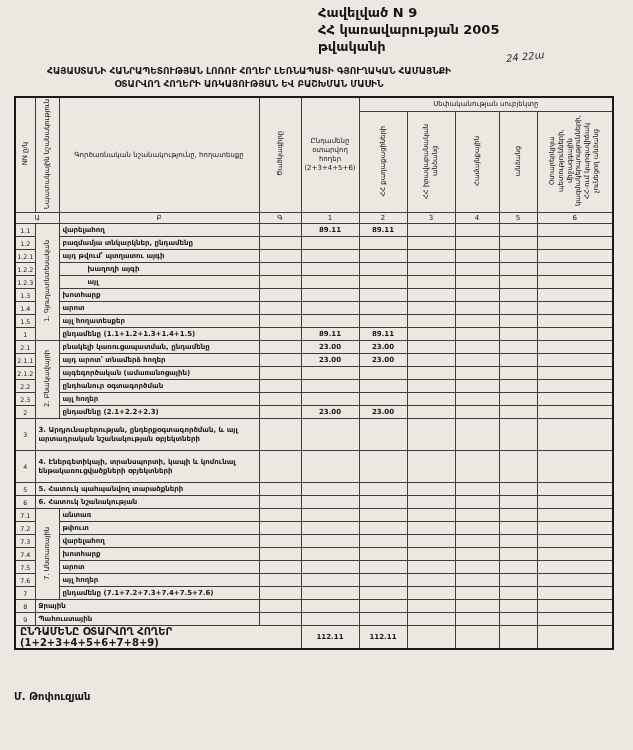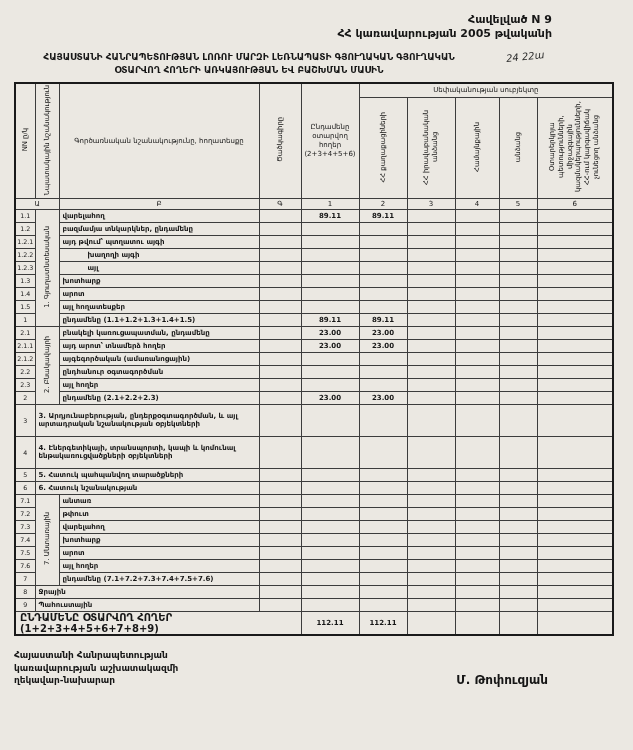--- a/index.html
+++ b/index.html
@@ -1,19 +1,19 @@
 <!DOCTYPE html>
 <html><head>
 <meta charset="utf-8">
 <style>
   *{box-sizing:border-box}
   html,body{margin:0;padding:0}
   body{width:633px;height:750px;background:#ebe8e2;font-family:"DejaVu Sans",sans-serif;color:#161616;}
   .page{position:relative;width:633px;height:750px;padding-top:5px;}
-  .appendix{margin-left:318px;width:234px;text-align:right;font-weight:bold;font-size:11px;line-height:1.3;margin-top:8px;}
+  .appendix{margin-left:318px;width:234px;text-align:left;font-weight:bold;font-size:13px;line-height:1.3;}
   .handnote{position:absolute;top:51px;left:506px;font-size:10px;font-style:italic;transform:rotate(-6deg);color:#2b2b2b;}
   .doc-title{margin:9px 0 5px 14px;width:470px;text-align:center;font-weight:bold;font-size:9px;line-height:1.45;}
   table.main{border-collapse:collapse;table-layout:fixed;width:598px;margin-left:14px;border:2px solid #1a1a1a;}
   .main th,.main td{border:1px solid #3c3c3c;padding:0 2px;overflow:hidden;vertical-align:middle;}
   .main thead th{font-weight:normal;font-size:7px;text-align:center;padding:1px;border-radius:6px;}
   .band{height:14px;}
   .own-row th{height:96px;vertical-align:middle;}
   .total-head{font-size:6.5px;line-height:1.3;}
   .vert{display:inline-block;writing-mode:vertical-rl;transform:rotate(180deg);font-size:6.8px;line-height:1.3;white-space:normal;max-height:112px;}
   .own-row .vert{max-height:90px;}
@@ -24,36 +24,36 @@
   td.label.indent{padding-left:28px;}
   td.val{text-align:center;font-weight:bold;}
   td.groupcell{text-align:center;padding:0;}
   td.groupcell .vert{max-height:140px;}
   tr.tall td{height:32px;}
   tr.total-row td.label{font-weight:bold;}
   tr.grand-row td{height:19px;}
   td.grand{font-weight:bold;font-size:10px;text-align:left;padding-left:4px;}
   .footer{display:flex;justify-content:space-between;align-items:flex-end;width:562px;margin:13px 0 0 14px;}
   .footer .org{font-weight:bold;font-size:9px;line-height:1.4;}
-  .footer .sig{font-weight:bold;font-size:12px;margin-right:28px;}
+  .footer .sig{font-weight:bold;font-size:10px;margin-right:28px;margin-top:28px;}
 </style>
 </head>
 <body>
 
 <div class="page">
 
   <div class="appendix">
     <div>Հավելված N 9</div>
     <div>ՀՀ կառավարության 2005 թվականի</div>
   </div>
 
   <div class="handnote">24 22ա</div>
 
   <div class="doc-title">
-    <div>ՀԱՅԱՍՏԱՆԻ ՀԱՆՐԱՊԵՏՈՒԹՅԱՆ ԼՈՌՈՒ ՄԱՐԶԻ ԼԵՌՆԱՊԱՏԻ ԳՅՈՒՂԱԿԱՆ ԳՅՈՒՂԱԿԱՆ</div>
+    <div>ՀԱՅԱՍՏԱՆԻ ՀԱՆՐԱՊԵՏՈՒԹՅԱՆ ԼՈՌՈՒ ՀՈՂԵՐ ԼԵՌՆԱՊԱՏԻ ԳՅՈՒՂԱԿԱՆ ՀԱՄԱՅՆՔԻ</div>
     <div>ՕՏԱՐՎՈՂ ՀՈՂԵՐԻ ԱՌԿԱՅՈՒԹՅԱՆ ԵՎ ԲԱՇԽՄԱՆ ՄԱՍԻՆ</div>
   </div>
 
   <table class="main">
     <colgroup>
       <col style="width:20px">
         <col style="width:24px">
         <col style="width:200px">
         <col style="width:42px">
         <col style="width:58px">
@@ -409,21 +409,16 @@
           <td class="val">112.11</td>
           <td class="val"></td>
           <td class="val"></td>
           <td class="val"></td>
           <td class="val"></td>
         </tr>
       </tbody>
   </table>
 
   <div class="footer">
-    <div class="org">
-      <div>Հայաստանի Հանրապետության</div>
-      <div>կառավարության աշխատակազմի</div>
-      <div>ղեկավար-նախարար</div>
-    </div>
     <div class="sig">Մ. Թոփուզյան</div>
   </div>
 
 </div>
 
 </body></html>

